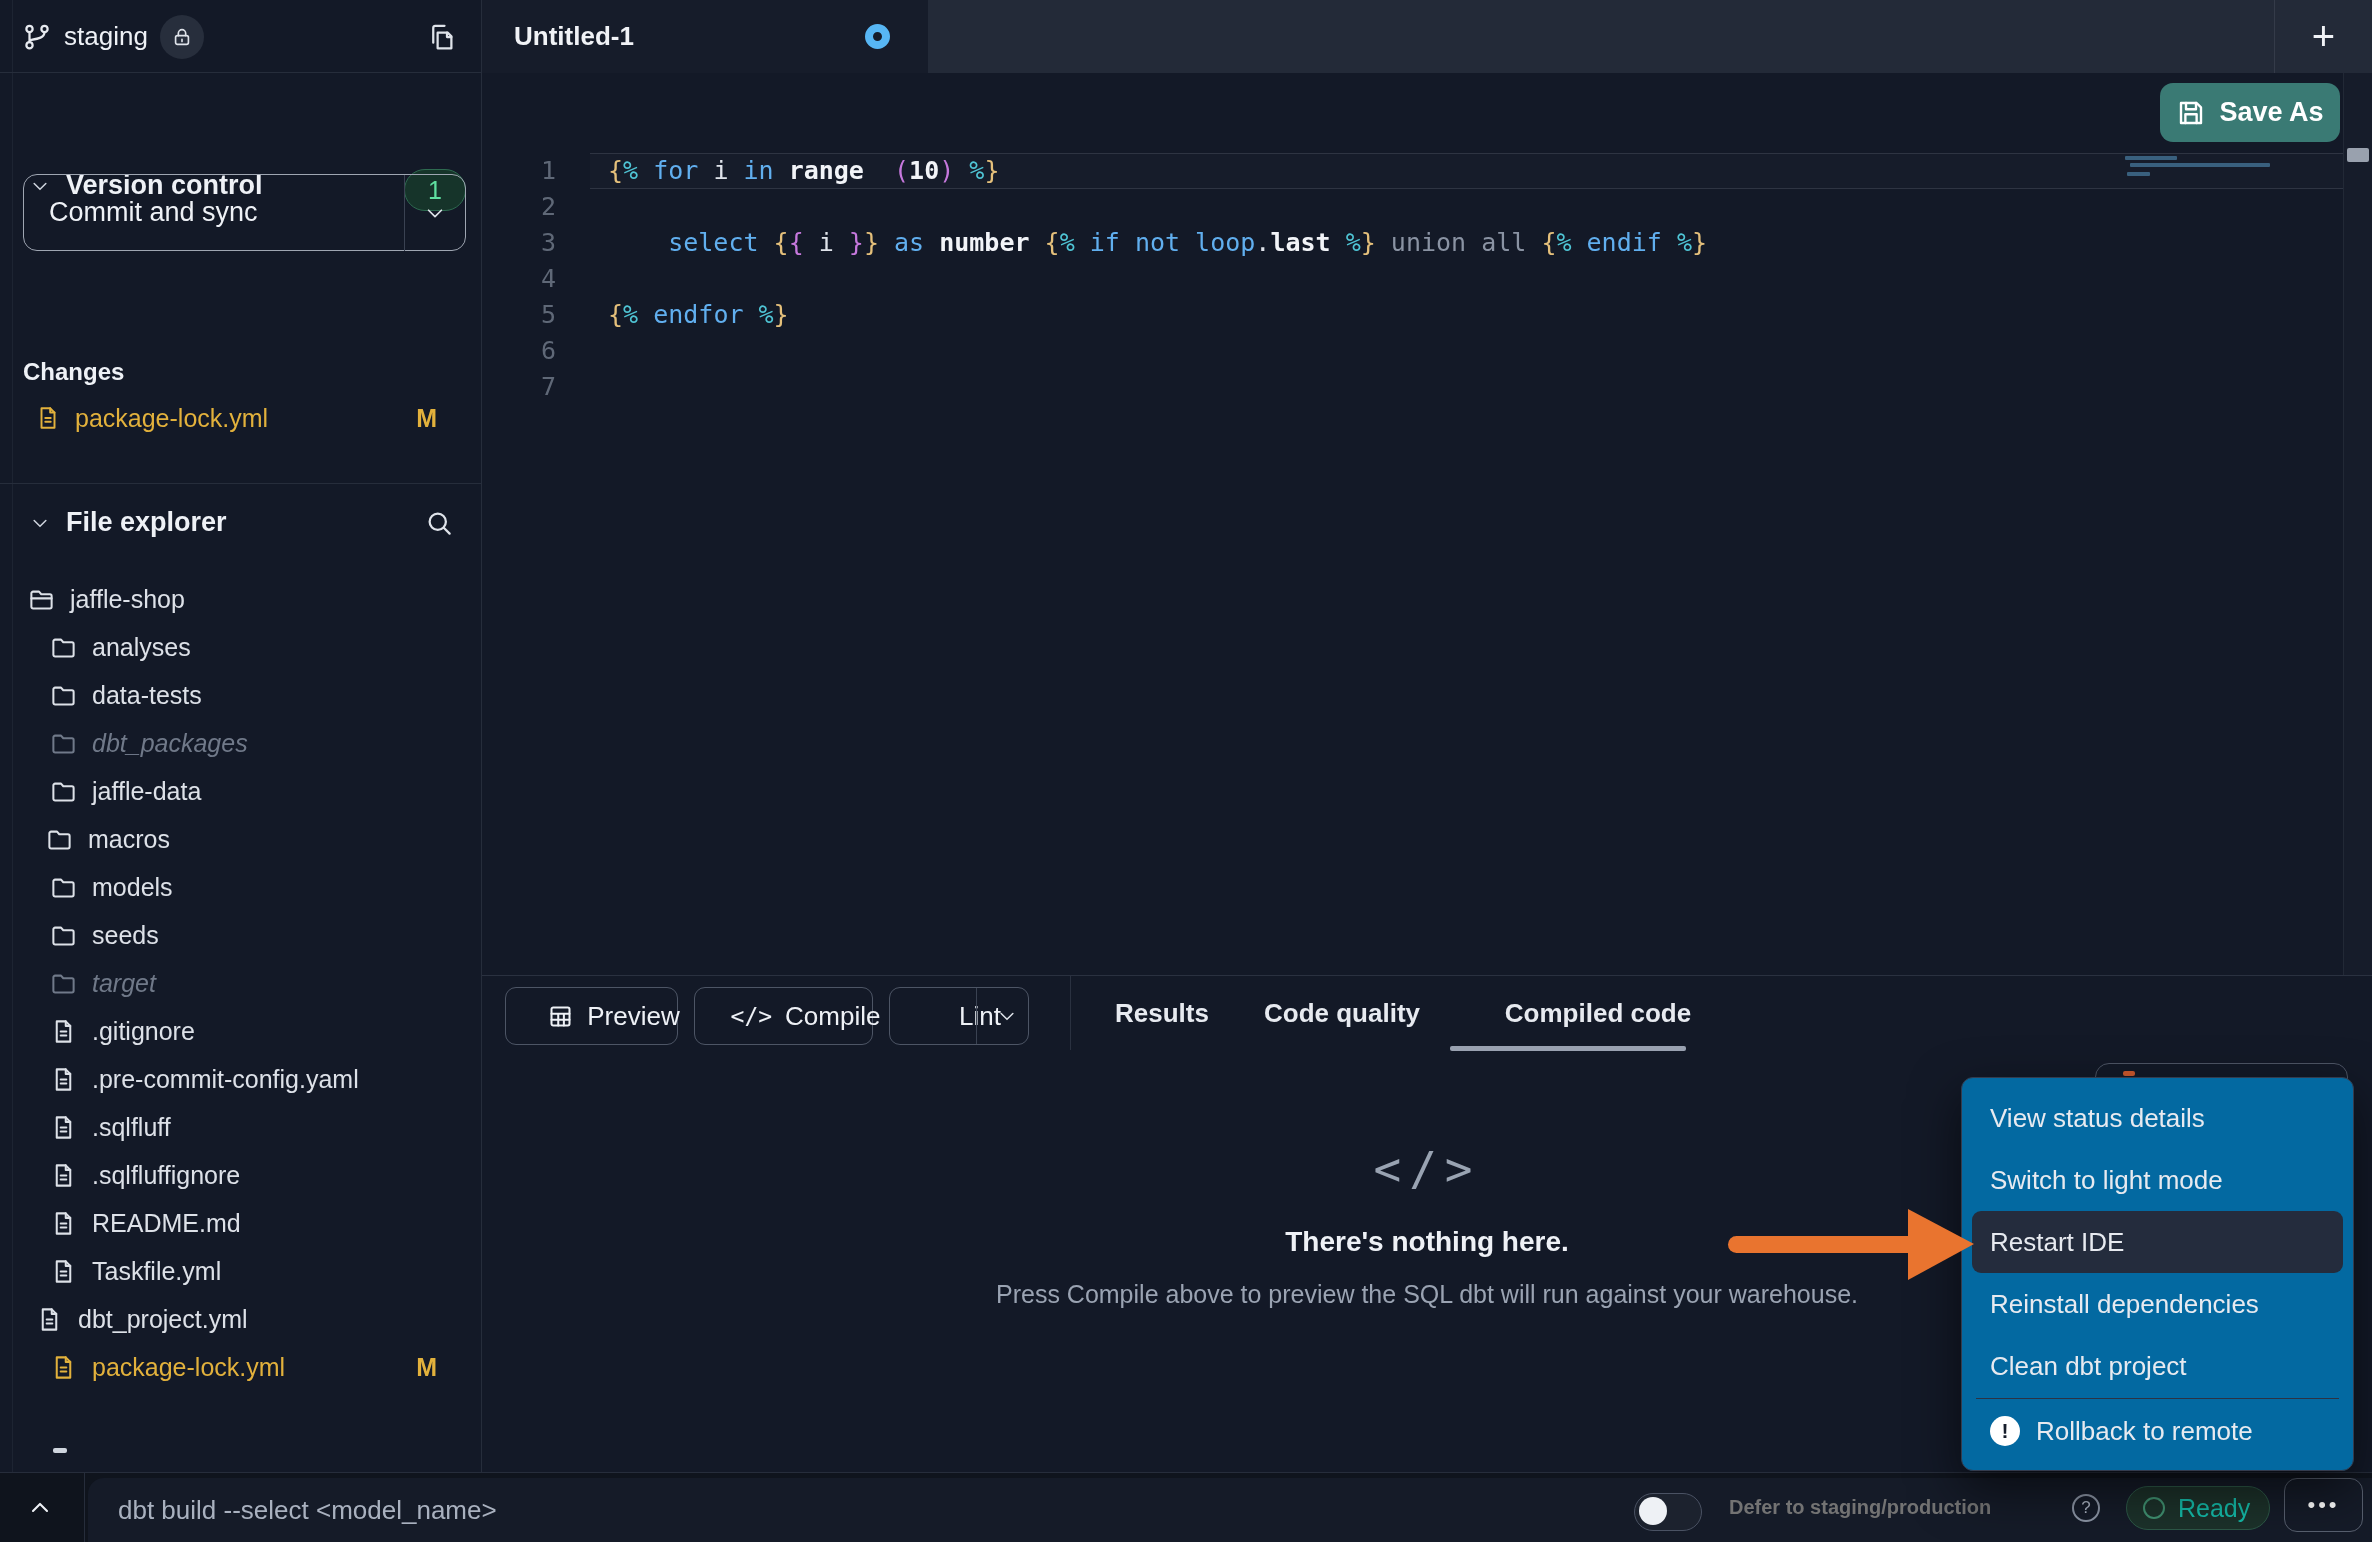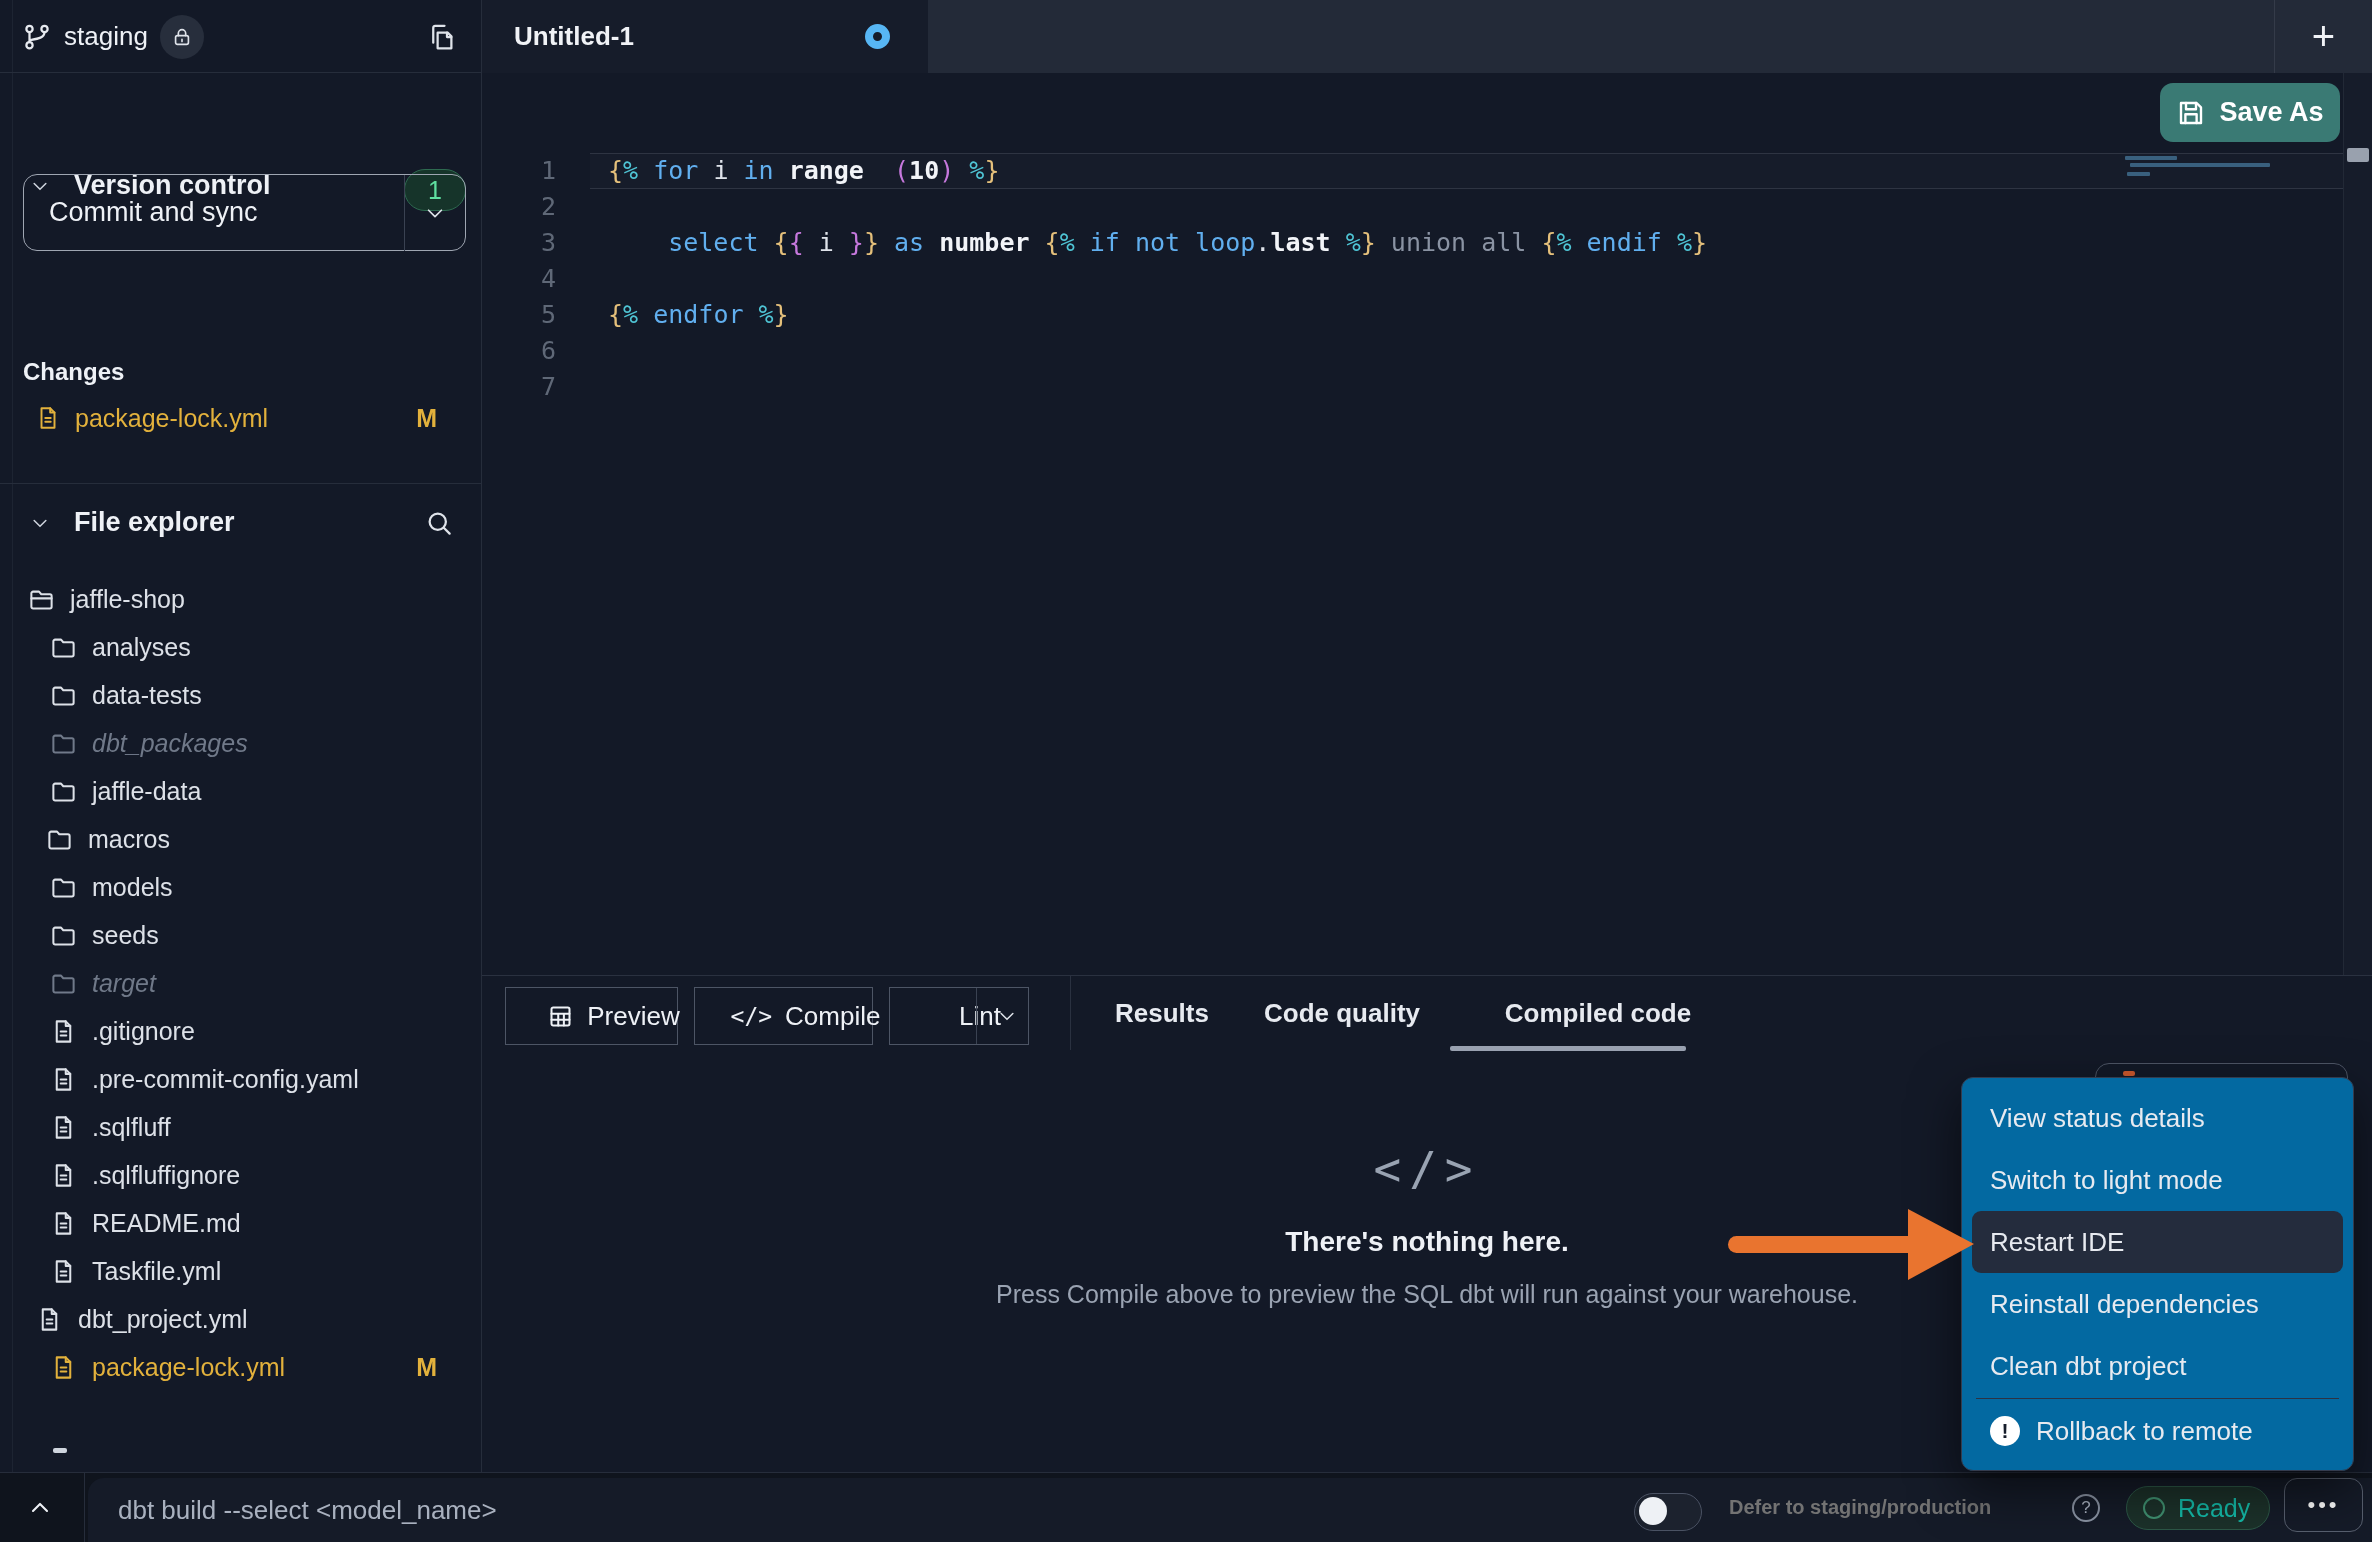--- a/index.html
+++ b/index.html
@@ -14,21 +14,21 @@
 
   
   .sidebar { position:absolute; left:0; top:0; width:482px; height:1472px; background:#131927; border-right:1px solid #262d3b; }
   .sidebar .gutterline { position:absolute; left:12px; top:0; bottom:0; width:1px; background:#1d2432; }
   .sb-header { position:absolute; left:0; top:0; right:0; height:73px; border-bottom:1px solid #262d3b; }
   .branch-wrap { position:absolute; left:22px; top:0; height:73px; display:flex; align-items:center; gap:12px; }
   .branch-name { font-size:26px; color:#eef1f6; }
   .lock-badge { width:44px; height:44px; border-radius:50%; background:#272e3c; display:flex; align-items:center; justify-content:center; color:#dfe3ea; }
   .copy-btn { position:absolute; right:18px; top:16px; width:42px; height:42px; display:flex; align-items:center; justify-content:center; color:#dfe3ea; cursor:pointer; }
 
-  .section-head { display:flex; align-items:center; gap:24px; }
+  .section-head { display:flex; align-items:center; gap:16px; }
   .section-title { font-size:27px; font-weight:700; color:#eef1f6; }
   .chev { color:#cfd5de; }
 
   .vc-section { position:absolute; left:0; top:74px; right:0; height:410px; border-bottom:1px solid #262d3b; }
   .vc-head { position:absolute; left:30px; top:96px; }
   .vc-badge { position:absolute; left:404px; top:95px; width:62px; height:42px; border-radius:21px;
     background:#16342a; border:1.5px solid #2e6a50; color:#5fe0a0; font-size:25px;
     display:flex; align-items:center; justify-content:center; }
   .commit-btn { position:absolute; left:23px; top:100px; width:443px; height:77px; border:1.5px solid #9fa6b2; border-radius:14px; display:flex; align-items:center; cursor:pointer; }
   .commit-label { font-size:27px; color:#eef1f6; padding-left:25px; flex:1; }
@@ -75,21 +75,21 @@
   .c-y { color:#e5c07b; } .c-t { color:#4fc4d4; } .c-b { color:#61afef; }
   .c-w { color:#dfe3ea; } .c-m { color:#c678dd; } .c-g { color:#8a93a3; }
   .c-wb { color:#f2f4f8; font-weight:700; }
 
   .minimap { position:absolute; left:1643px; top:75px; width:218px; height:70px; }
   .mm-bar { position:absolute; height:4px; border-radius:1px; background:#39607e; }
   .ed-scrollbar { position:absolute; right:0; top:0; bottom:0; width:29px; background:#161c2a; border-left:1px solid #222936; }
   .ed-thumb { position:absolute; left:3px; top:75px; width:22px; height:14px; background:#99a1ae; border-radius:2px; }
 
   .bp-toolbar { position:absolute; left:0; top:975px; right:0; height:75px; border-top:1px solid #2a3140; background:#131927; }
-  .act-btn { position:absolute; top:11px; height:58px; border:1.5px solid #4d5565; border-radius:0;
+  .act-btn { position:absolute; top:11px; height:58px; border:1.5px solid #4d5565; border-radius:11px;
     display:flex; align-items:center; justify-content:center; gap:13px; color:#eef1f6; font-size:26px; cursor:pointer; background:transparent;padding-left:44px; }
   .btn-preview { left:23px; width:173px; }
   .btn-compile { left:212px; width:179px; }
   .btn-lint { left:407px; width:140px; justify-content:flex-start; }
   .lint-label { padding-left:25px; font-size:26px; }
   .lint-div { position:absolute; left:86px; top:0; bottom:0; width:1px; background:#3a4252; }
   .lint-caret { position:absolute; left:95px; right:0; top:0; bottom:0; display:flex; align-items:center; justify-content:center; color:#dfe3ea; }
   .bp-vdivider { position:absolute; left:588px; top:0; bottom:0; width:1px; background:#2a3140; }
   .bp-tab { position:absolute; top:0; height:75px; transform:translateX(-50%); display:flex; align-items:center; font-size:26px; font-weight:600; color:#e7eaf0; cursor:pointer; }
   .bp-underline { position:absolute; left:968px; top:70px; width:236px; height:5px; background:#99a1b0; border-radius:2px; }

